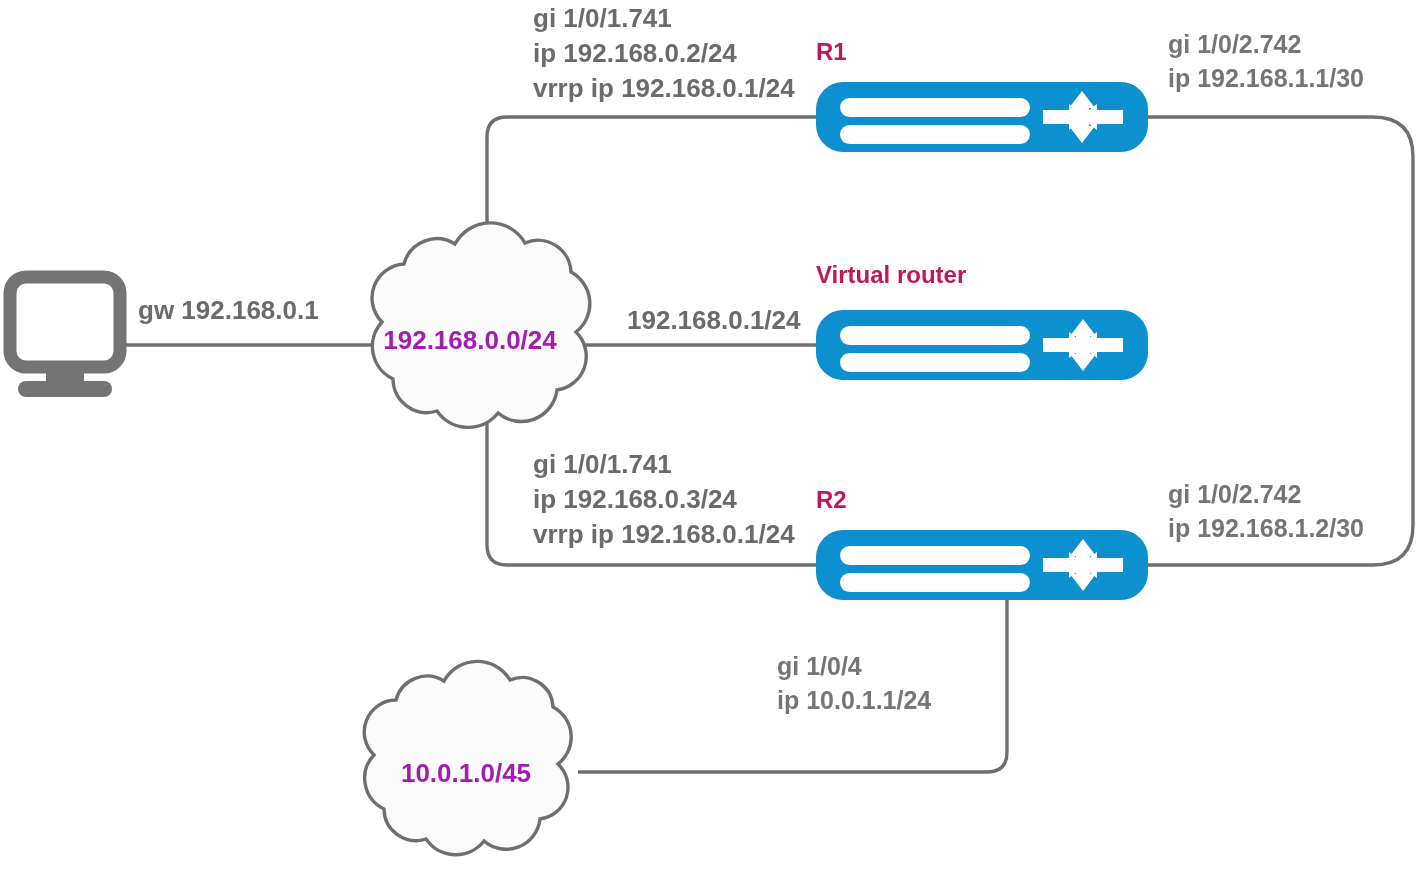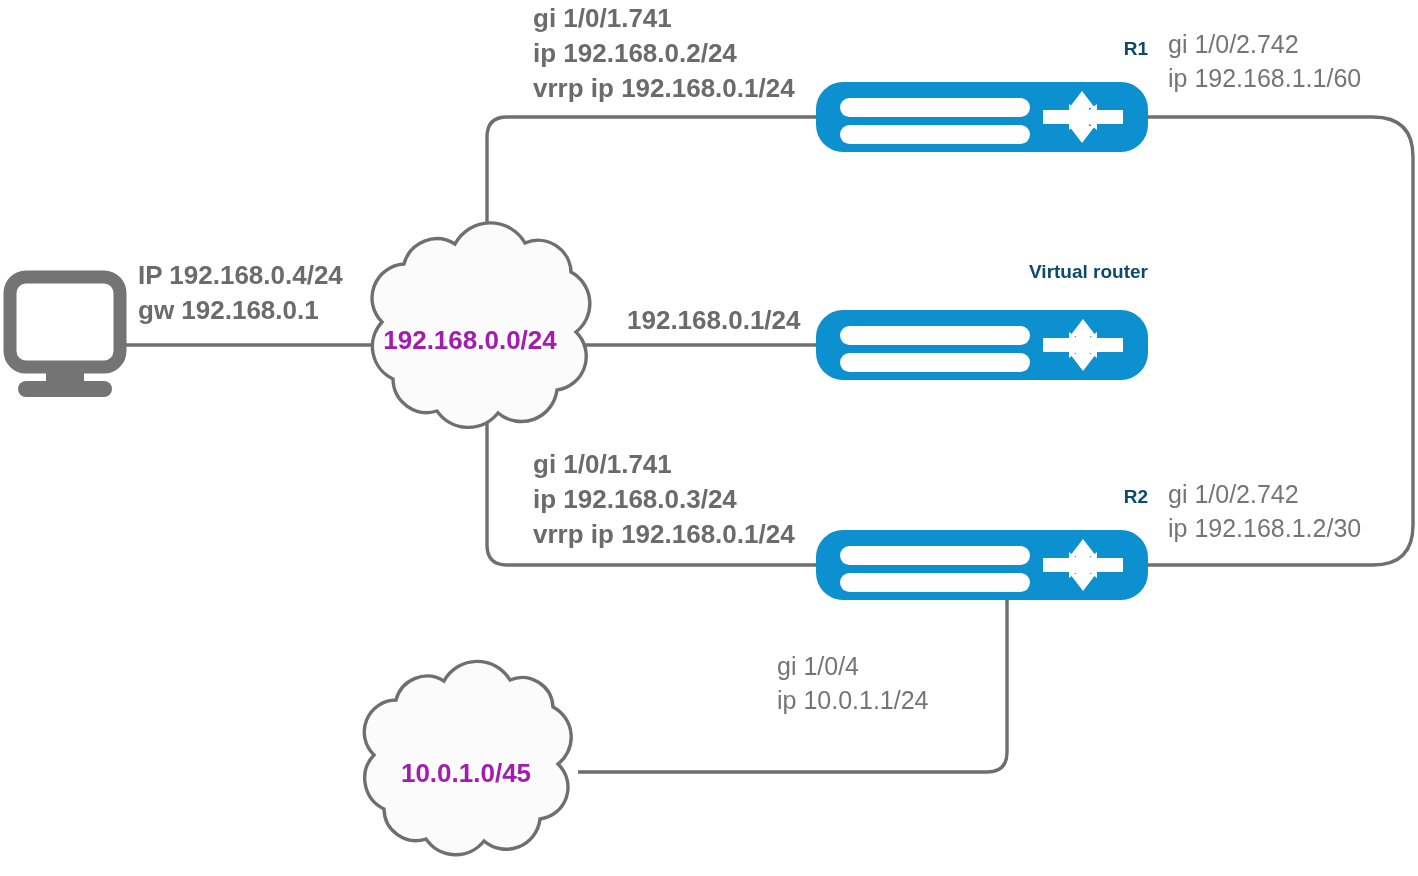--- a/index.html
+++ b/index.html
@@ -30,31 +30,31 @@
     white-space: pre;
     line-height: 1.34;
   }
   .label-dark {
     color: #6b6b6b;
     font-weight: bold;
     font-size: 26px;
   }
   .label-light {
     color: #757575;
-    font-weight: normal;
+    font-weight: bold;
     font-size: 25px;
   }
   .router-title {
     position: absolute;
-    color: #0c4a6e;
+    color: #be185d;
     font-weight: bold;
-    font-size: 19px;
+    font-size: 24px;
     font-family: "Liberation Sans", sans-serif;
     white-space: pre;
-    text-align: right;
+    text-align: left;
   }
   .cloud-label {
     position: absolute;
     color: #a21caf;
     font-weight: bold;
     font-size: 26px;
     font-family: "Liberation Sans", sans-serif;
     white-space: pre;
     text-align: center;
   }
@@ -147,25 +147,25 @@
       <g fill="#ffffff">
         <path d="M 1043 558 L 1069 558 L 1069 552 L 1086 565 L 1069 578 L 1069 572 L 1043 572 Z"></path>
         <path d="M 1123 558 L 1097 558 L 1097 552 L 1080 565 L 1097 578 L 1097 572 L 1123 572 Z"></path>
         <path d="M 1076 542 L 1076 532 L 1070 532 L 1083 515 L 1096 532 L 1090 532 L 1090 542 Z" transform="rotate(180 1083 553)"></path>
         <path d="M 1076 588 L 1076 598 L 1070 598 L 1083 615 L 1096 598 L 1090 598 L 1090 588 Z" transform="rotate(180 1083 577)"></path>
       </g>
     </g>
 
   </svg>
 
-  <div class="label label-dark" style="left:138px; top:258px;"><span>IP 192.168.0.4/24</span><br><span>gw 192.168.0.1</span></div>
+  <div class="label label-dark" style="left:138px; top:258px;"><br><span>gw 192.168.0.1</span></div>
 
   <div class="label label-dark" style="left:533px; top:1px;"><span>gi 1/0/1.741</span><br><span>ip 192.168.0.2/24</span><br><span>vrrp ip 192.168.0.1/24</span></div>
 
-  <div class="label label-light" style="left:1168px; top:28px;"><span>gi 1/0/2.742</span><br><span>ip 192.168.1.1/60</span></div>
+  <div class="label label-light" style="left:1168px; top:28px;"><span>gi 1/0/2.742</span><br><span>ip 192.168.1.1/30</span></div>
 
   <div class="label label-dark" style="left:627px; top:303px;"><span>192.168.0.1/24</span></div>
 
   <div class="label label-dark" style="left:533px; top:447px;"><span>gi 1/0/1.741</span><br><span>ip 192.168.0.3/24</span><br><span>vrrp ip 192.168.0.1/24</span></div>
 
   <div class="label label-light" style="left:1168px; top:478px;"><span>gi 1/0/2.742</span><br><span>ip 192.168.1.2/30</span></div>
 
   <div class="label label-light" style="left:753px; top:650px;margin-left:24px;"><span>gi 1/0/4</span><br><span>ip 10.0.1.1/24</span></div>
 
   <div class="router-title" style="left:816px; top:38px; width:332px;">R1</div>

